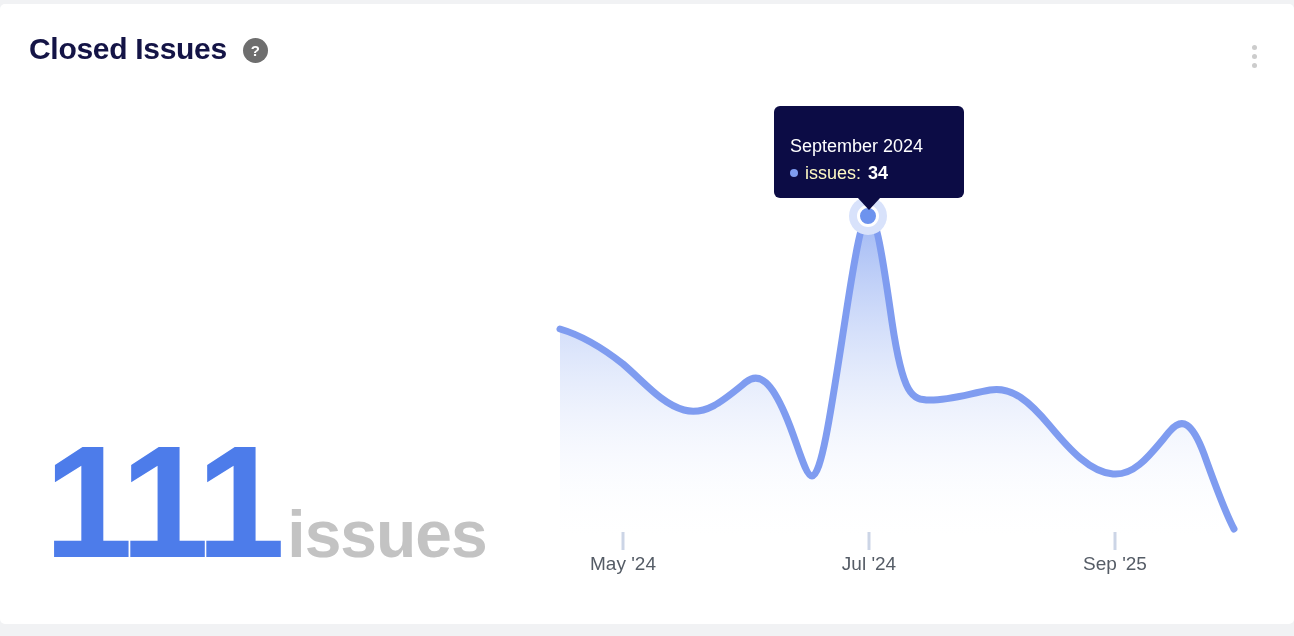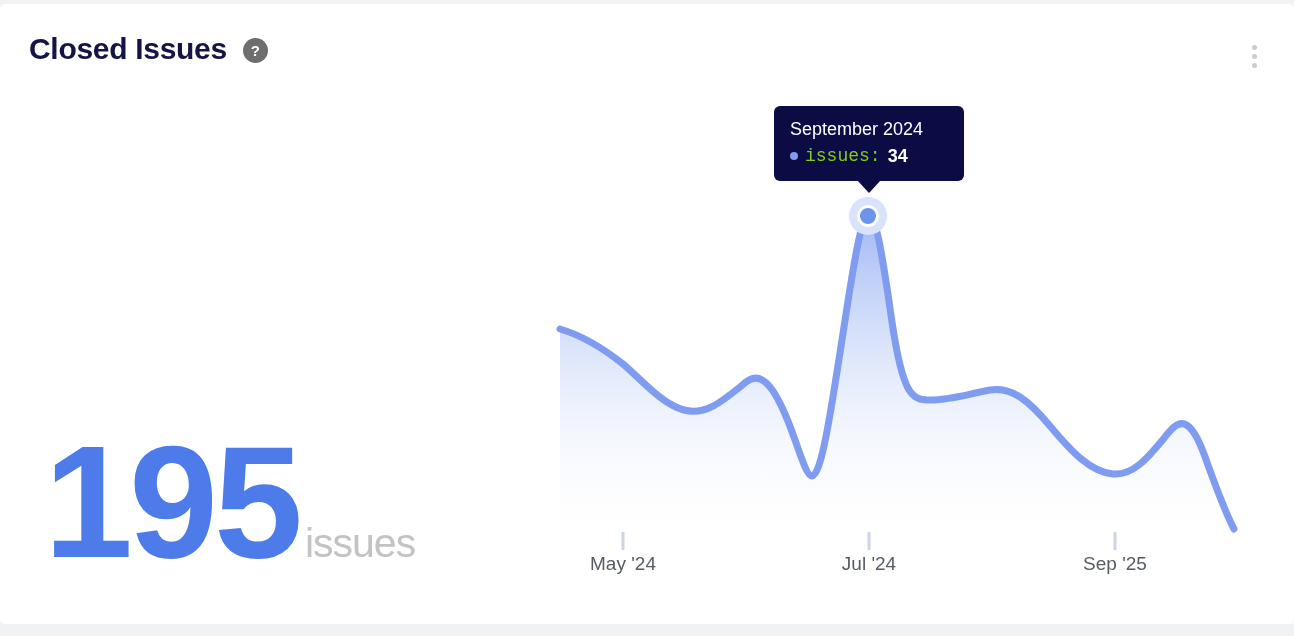--- a/index.html
+++ b/index.html
@@ -97,22 +97,22 @@
     align-items: baseline;
   }
   .kpi-value {
     font-size: 160px;
     font-weight: bold;
     color: #4d7cea;
     line-height: 1;
     letter-spacing: -4px;
   }
   .kpi-unit {
-    font-size: 41px;
-    font-weight: normal;
+    font-size: 66px;
+    font-weight: bold;
     color: #c3c3c3;
     line-height: 1;
     letter-spacing: -1px;
     margin-left: 6px;
   }
 
   
   .chart-area {
     position: absolute;
     left: 0;
@@ -147,39 +147,39 @@
     background: #0c0c45;
     border-radius: 6px;
     padding: 12px 16px 14px 16px;
     box-sizing: border-box;
   }
   .tooltip-title {
     color: #ffffff;
     font-size: 18px;
     line-height: 1.25;
     white-space: nowrap;
+    margin-top: 17px;
   }
   .tooltip-series {
     display: flex;
     align-items: center;
     gap: 7px;
     margin-top: 5px;
     white-space: nowrap;
   }
   .tooltip-dot {
     width: 8px;
     height: 8px;
     border-radius: 50%;
     background: #7f9cf0;
     flex: none;
   }
   .tooltip-label {
-    color: #84cc16;
+    color: #fef9c3;
     font-size: 18px;
-    font-family: Liberation Mono, monospace;
   }
   .tooltip-value {
     color: #ffffff;
     font-size: 18px;
     font-weight: bold;
   }
   .tooltip-arrow {
     position: absolute;
     left: 50%;
     bottom: -12px;
@@ -283,21 +283,21 @@
     </svg>
   </div>
 
   <div class="axis-labels">
     <div class="axis-label" style="left:623px;">May '24</div>
     <div class="axis-label" style="left:869px;">Jul '24</div>
     <div class="axis-label" style="left:1115px;">Sep '25</div>
   </div>
 
   <div class="kpi">
-    <div class="kpi-value">195</div>
+    <div class="kpi-value">111</div>
     <div class="kpi-unit">issues</div>
   </div>
 
   <div class="hover-marker">
     <div class="hover-halo"></div>
     <div class="hover-dot"></div>
   </div>
 
   <div class="tooltip">
     <div class="tooltip-title">September 2024</div>

